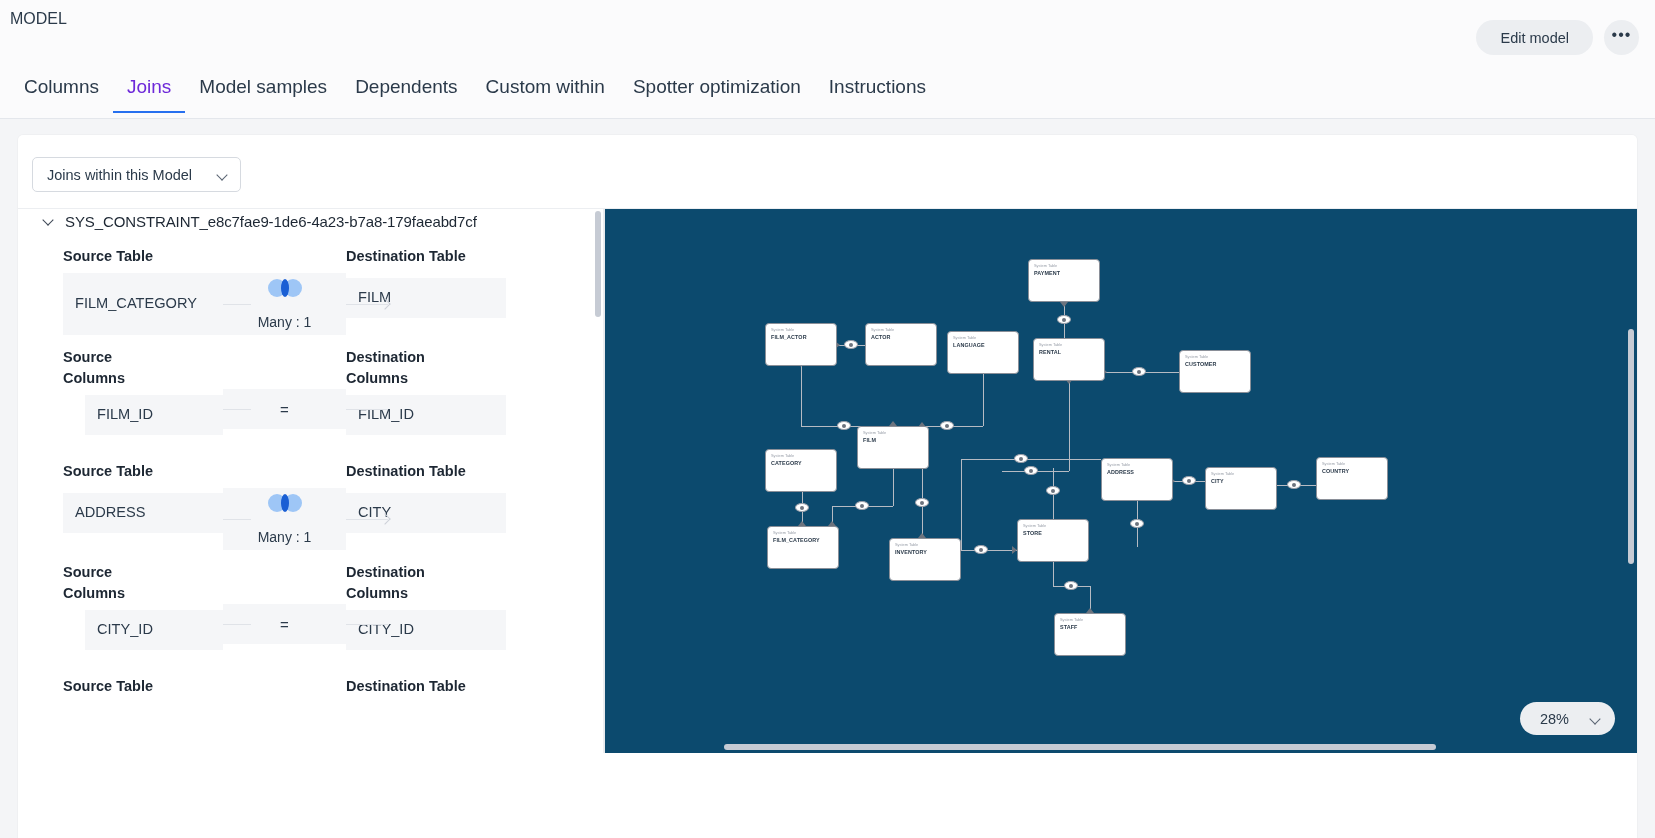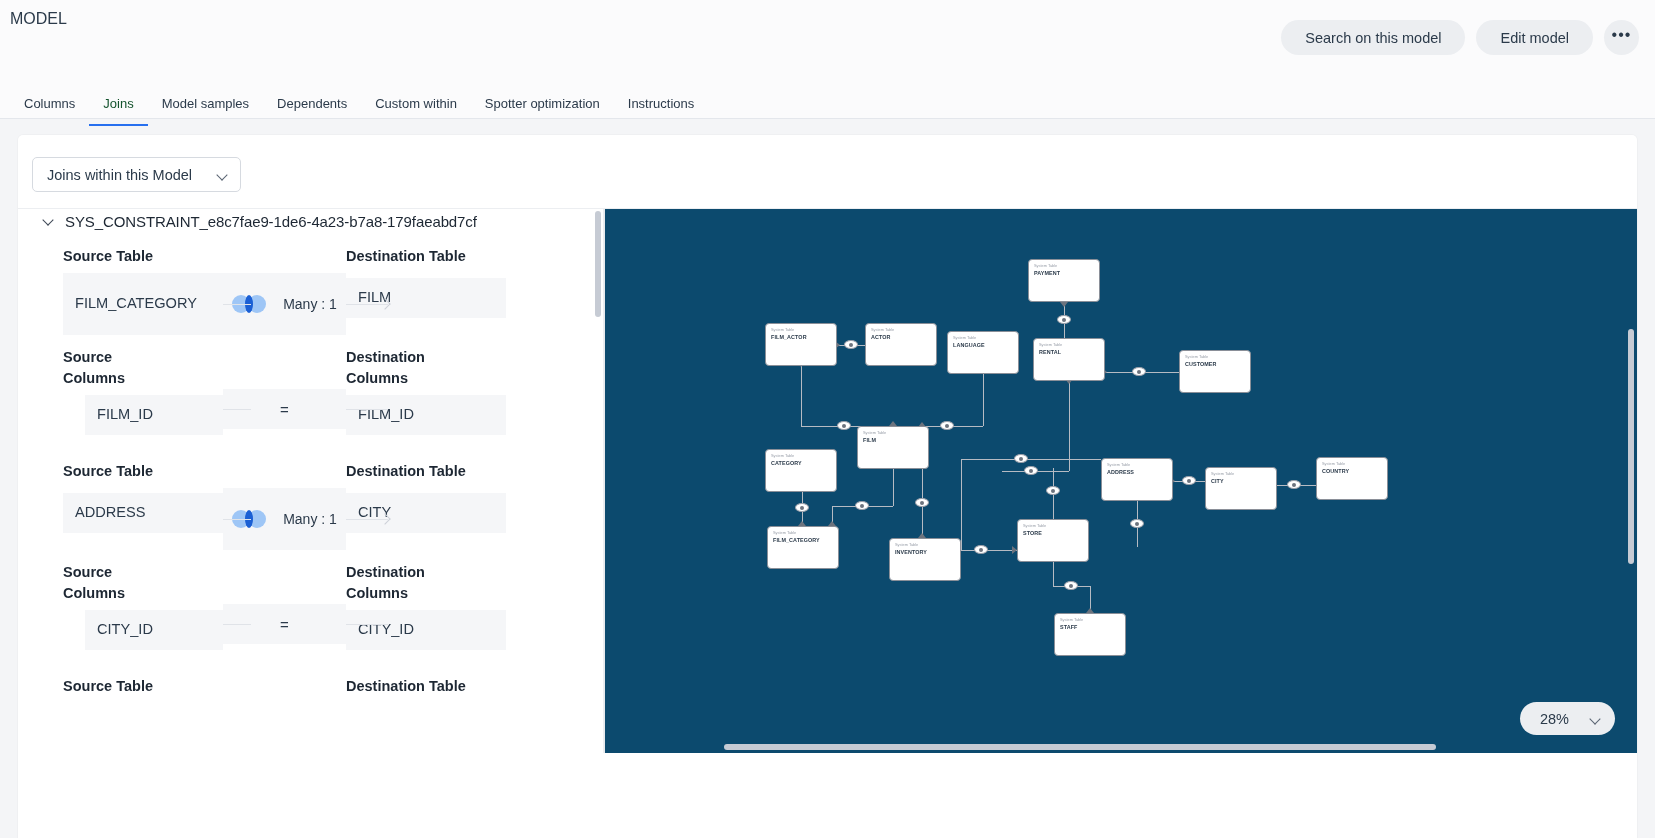--- a/index.html
+++ b/index.html
@@ -41,29 +41,28 @@
   }
 
   
   .tabbar {
     height: 45px; background: #fbfbfc;
     display: flex; align-items: flex-start; gap: 0;
     padding: 0 10px;
     border-bottom: 1px solid #e4e7ec;
   }
   .tab {
-    font-size: 13px; color: #2b3a4a; cursor: pointer;
+    font-size: 19px; color: #2b3a4a; cursor: pointer;
     padding: 2px 14px 13px 14px;
     border-bottom: 2.5px solid transparent;
     white-space: nowrap; background: none; border-top: none;
     border-left: none; border-right: none;
     font-family: inherit;
-    margin-top: 20px;
-  }
-  .tab.active { color: #14532d; border-bottom-color: #2770ef; font-weight: 400; }
+  }
+  .tab.active { color: #6d28d9; border-bottom-color: #2770ef; font-weight: 400; }
 
   
   .body-wrap {
     height: 764px; background: #f4f5f7;
     padding: 16px 18px 0 18px;
   }
   .card {
     background: #ffffff; border-radius: 5px;
     height: 732px; position: relative; overflow: hidden;
     box-shadow: 0 0 0 1px rgba(0,0,0,0.02);
@@ -122,21 +121,21 @@
   .lbl.two { width: 95px; }
   .chip {
     background: #f5f6f8; font-size: 14.6px; color: #2b3a4a;
     padding: 9px 12px; line-height: 1.5; min-height: 40px;
     display: flex; align-items: center;
   }
   .chip.tall { min-height: 62px; }
   .chip.ind { margin-left: 22px; }
   .midbox {
     background: #f5f6f8; height: 62px;
-    display: flex; flex-direction: row; align-items: center;
+    display: flex; flex-direction: column; align-items: center;
     justify-content: center; gap: 17px;
   }
   .midbox.eq { height: 40px; }
   .venn { width: 34px; height: 18px; position: relative; }
   .venn .c {
     position: absolute; top: 0; width: 18px; height: 18px;
     border-radius: 50%; background: #9ec6f6;
   }
   .venn .c.l { left: 0; }
   .venn .c.r { right: 0; }
@@ -221,21 +220,20 @@
     position: absolute; left: 0; top: 0; bottom: 0; width: 1px; background: #e8eaee;
   }
 </style>
 </head>
 <body>
 
 <div class="header">
   <div>MODEL</div>
 
   <div class="header-actions">
-    <button class="pill-btn">Search on this model</button>
     <button class="pill-btn">Edit model</button>
     <button class="icon-btn">•••</button>
   </div>
 </div>
 
 <div class="tabbar">
   <button class="tab">Columns</button>
   <button class="tab active">Joins</button>
   <button class="tab">Model samples</button>
   <button class="tab">Dependents</button>

